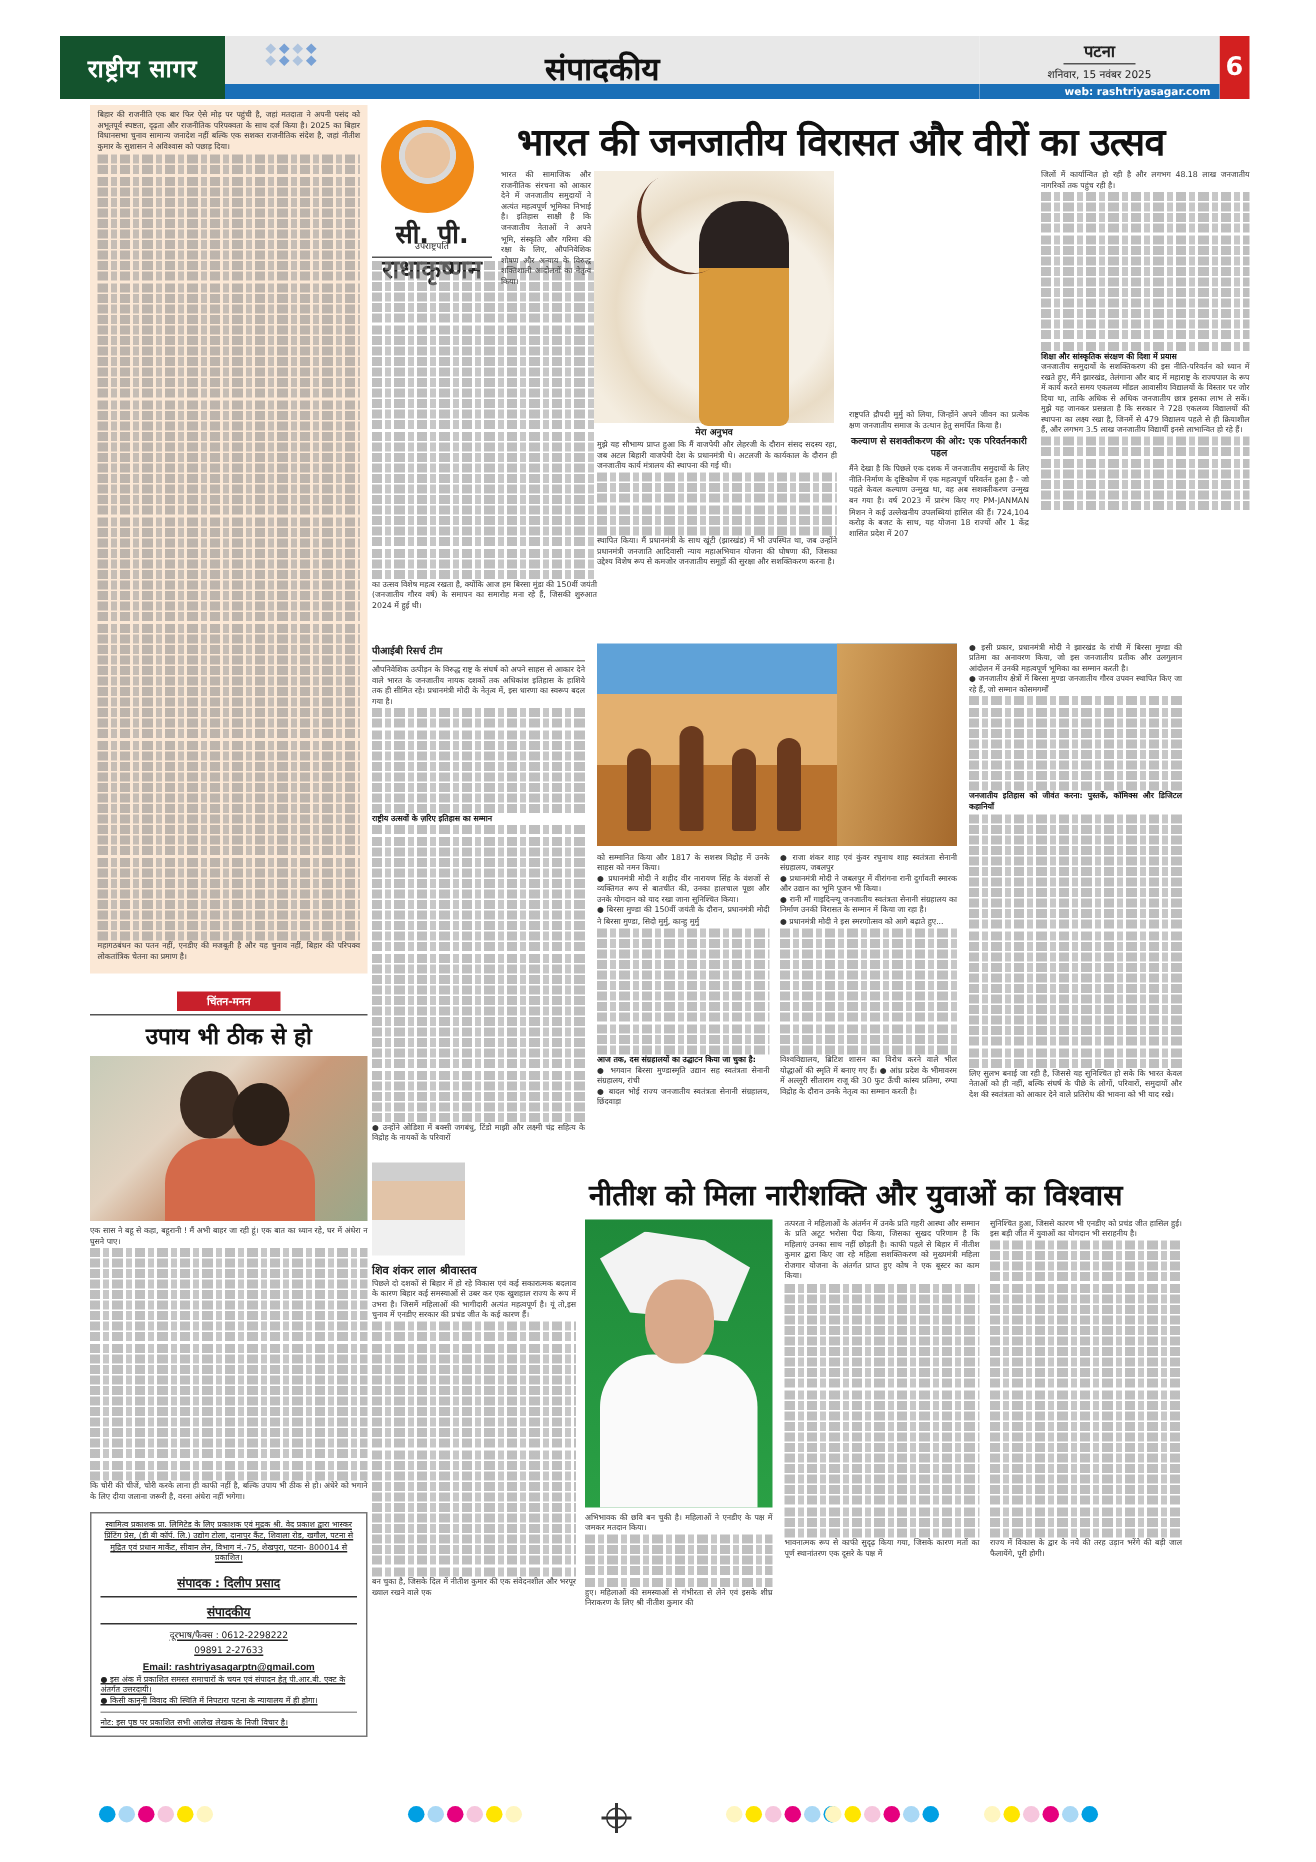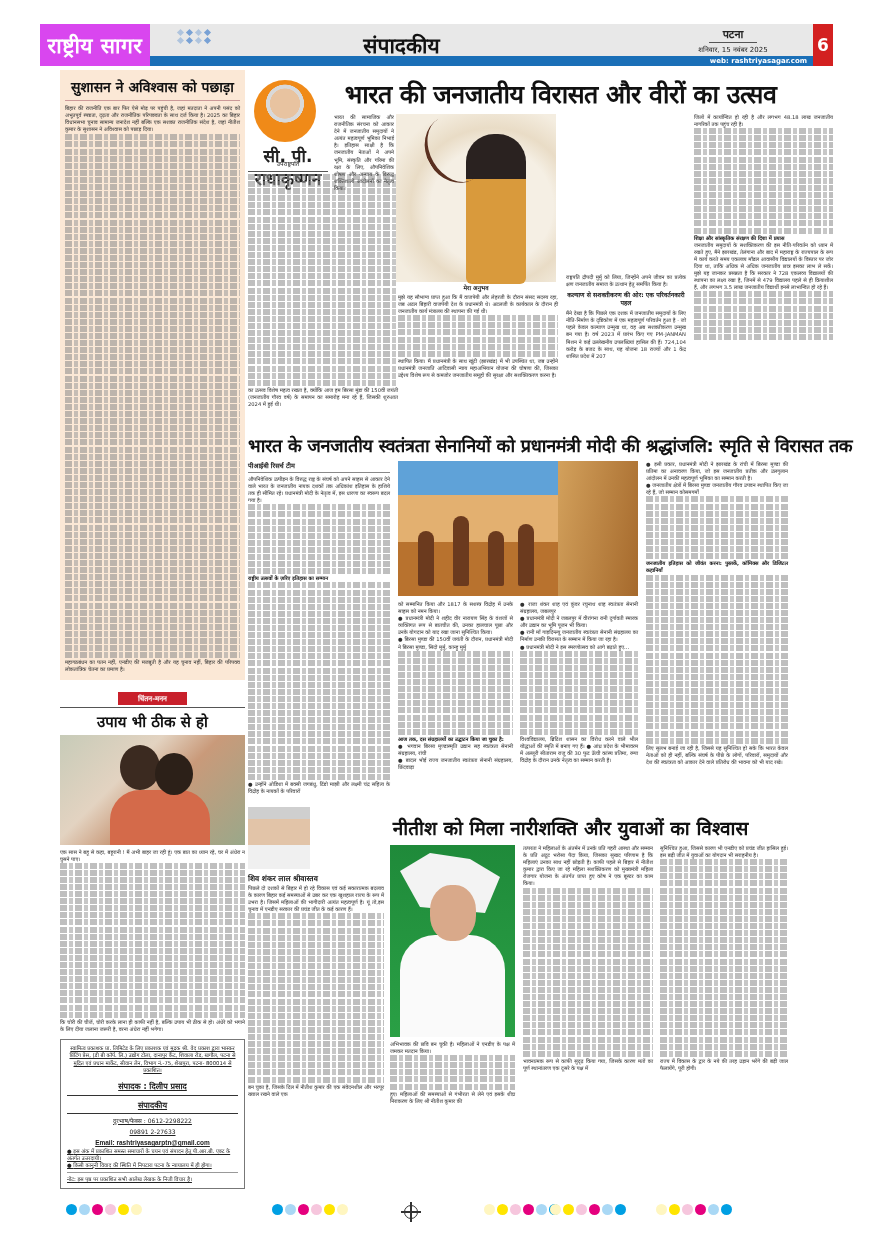--- a/index.html
+++ b/index.html
@@ -1,21 +1,21 @@
 <!DOCTYPE html>
 <html><head>
 <meta charset="utf-8">
 <style>
   * { box-sizing: border-box; margin: 0; padding: 0; }
   html, body { width: 877px; height: 1241px; background: #ffffff; overflow: hidden; }
   body { position: relative; font-family: "DejaVu Sans", sans-serif; color: #222; }
 
   
   .masthead { position: absolute; left: 40px; top: 24px; width: 793px; height: 42px; display: flex; }
-  .mast-logo { width: 110px; height: 42px; background: #d946ef; color: #fff; display: flex; align-items: center; justify-content: center; font-weight: bold; font-size: 21px; letter-spacing: 0.5px; position: relative; }
+  .mast-logo { width: 110px; height: 42px; background: #14532d; color: #fff; display: flex; align-items: center; justify-content: center; font-weight: bold; font-size: 16px; letter-spacing: 0.5px; position: relative; }
   .mast-logo::after { content: ""; position: absolute; right: -14px; top: 0; border-left: 14px solid #1a6fb7; border-top: 42px solid transparent; }
   .mast-mid { flex: 1; background: #e8e8e8; display: flex; align-items: center; justify-content: center; position: relative; }
   .mast-dots { position: absolute; left: 28px; top: 6px; display: grid; grid-template-columns: repeat(4, 6px); gap: 3px; }
   .mast-dots span { width: 5px; height: 5px; background: #5b8fd0; transform: rotate(45deg); opacity: 0.8; }
   .mast-dots span:nth-child(odd) { opacity: 0.4; }
   .mast-title { font-size: 21px; font-weight: bold; color: #111; }
   .mast-right { width: 160px; background: #e8e8e8; display: flex; flex-direction: column; align-items: center; justify-content: center; position: relative; padding-bottom: 10px; }
   .mast-city { font-size: 11px; font-weight: bold; border-bottom: 1px solid #555; padding: 0 14px 1px; }
   .mast-date { font-size: 7px; margin-top: 2px; }
   .mast-web { position: absolute; left: 0; right: 0; bottom: 0; height: 10px; background: #1a6fb7; color: #fff; font-size: 7px; text-align: right; padding-right: 6px; line-height: 10px; font-weight: bold; }
@@ -108,21 +108,20 @@
   <div class="mast-right">
     <div class="mast-city">पटना</div>
     <div class="mast-date">शनिवार, 15 नवंबर 2025</div>
     <div class="mast-web">web: rashtriyasagar.com</div>
   </div>
   <div class="mast-page">6</div>
 </div>
 
 <div class="leftcol">
   <div class="lead-box">
-    <div class="lead-title">सुशासन ने अविश्वास को पछाड़ा</div>
     <div class="text">बिहार की राजनीति एक बार फिर ऐसे मोड़ पर पहुंची है, जहां मतदाता ने अपनी पसंद को अभूतपूर्व स्पष्टता, दृढ़ता और राजनीतिक परिपक्वता के साथ दर्ज किया है। 2025 का बिहार विधानसभा चुनाव सामान्य जनादेश नहीं बल्कि एक सशक्त राजनीतिक संदेश है, जहां नीतीश कुमार के सुशासन ने अविश्वास को पछाड़ दिया।</div>
     <div style="margin-top:1px;">
       <i class="filler"></i>
         <i class="filler"></i>
         <i class="filler"></i>
         <i class="filler"></i>
         <i class="filler"></i>
         <i class="filler"></i>
         <i class="filler"></i>
         <i class="filler"></i>
@@ -334,21 +333,20 @@
       <i class="filler"></i>
         <i class="filler"></i>
         <i class="filler"></i>
         <i class="filler"></i>
         <i class="filler"></i>
         <i class="filler"></i>
         <i class="filler"></i>
     </div>
   </div>
 
-  <div class="h2">भारत के जनजातीय स्वतंत्रता सेनानियों को प्रधानमंत्री मोदी की श्रद्धांजलि: स्मृति से विरासत तक</div>
   <div class="art2">
     <div class="col" style="left:0;top:0;width:142px;">
       <div class="pib-team">पीआईबी रिसर्च टीम</div>
       <div class="text">औपनिवेशिक उत्पीड़न के विरुद्ध राष्ट्र के संघर्ष को अपने साहस से आकार देने वाले भारत के जनजातीय नायक दशकों तक अधिकांश इतिहास के हाशिये तक ही सीमित रहे। प्रधानमंत्री मोदी के नेतृत्व में, इस धारणा का स्वरूप बदल गया है।</div>
       <i class="filler"></i>
         <i class="filler"></i>
         <i class="filler"></i>
         <i class="filler"></i>
         <i class="filler"></i>
         <i class="filler"></i>

